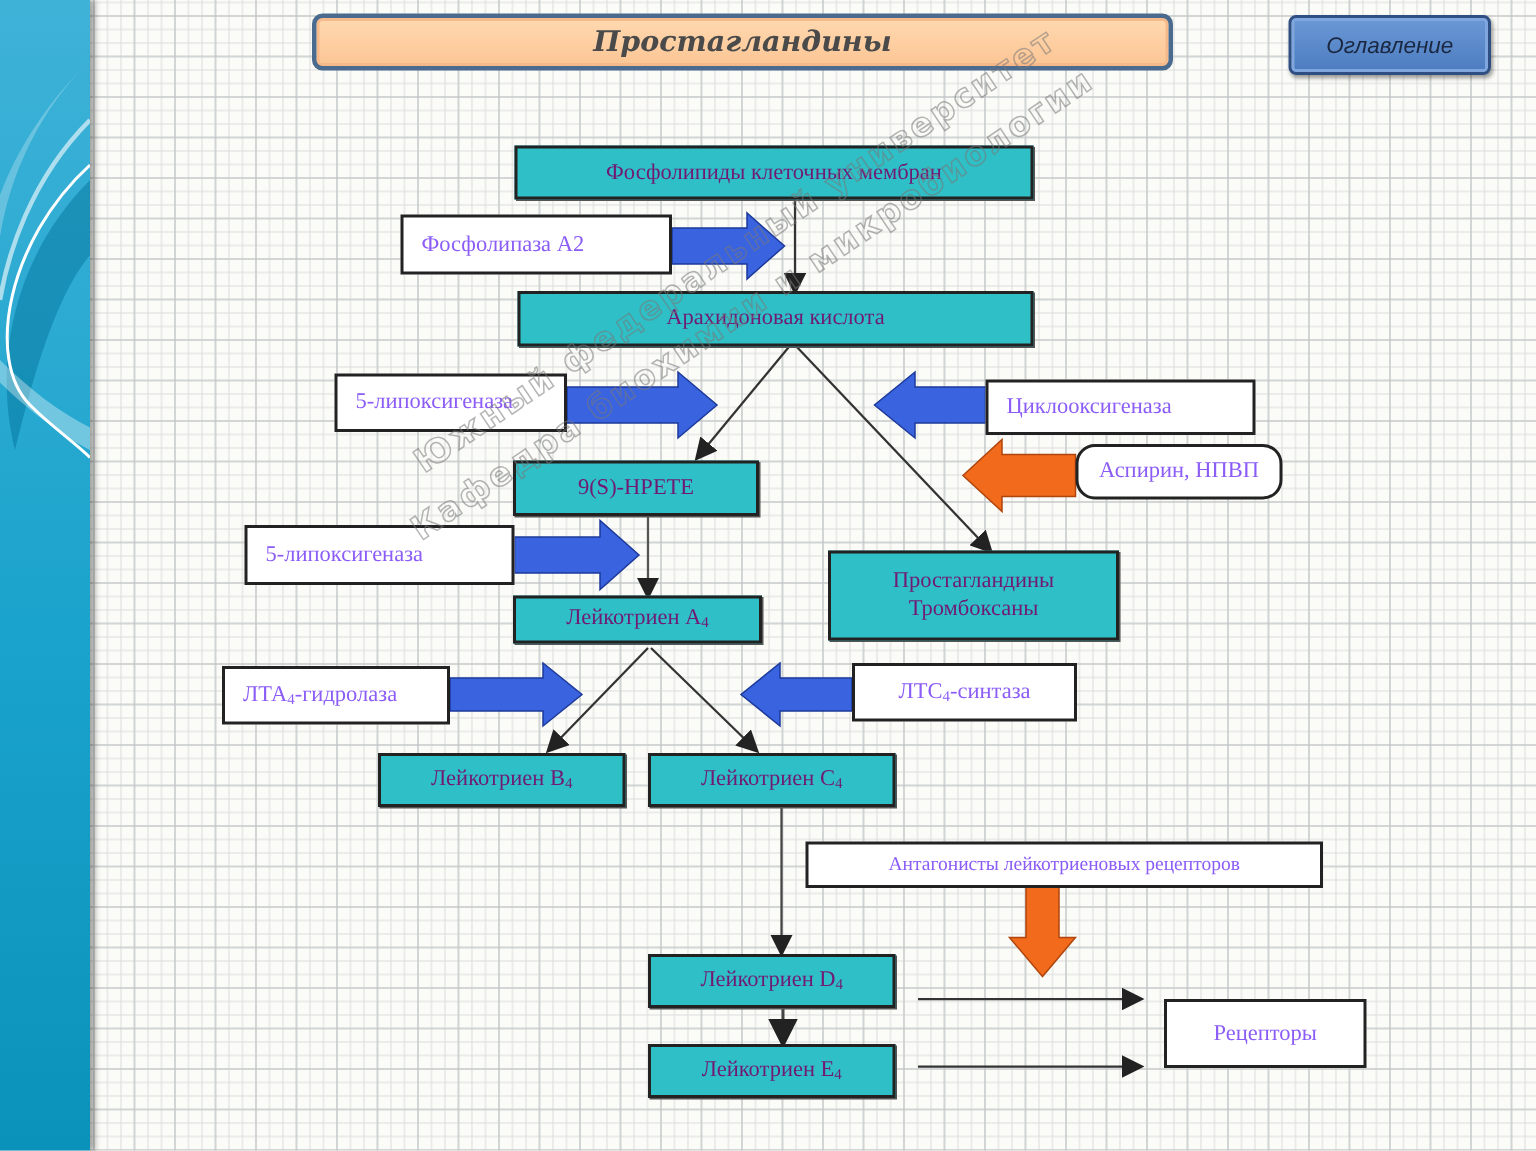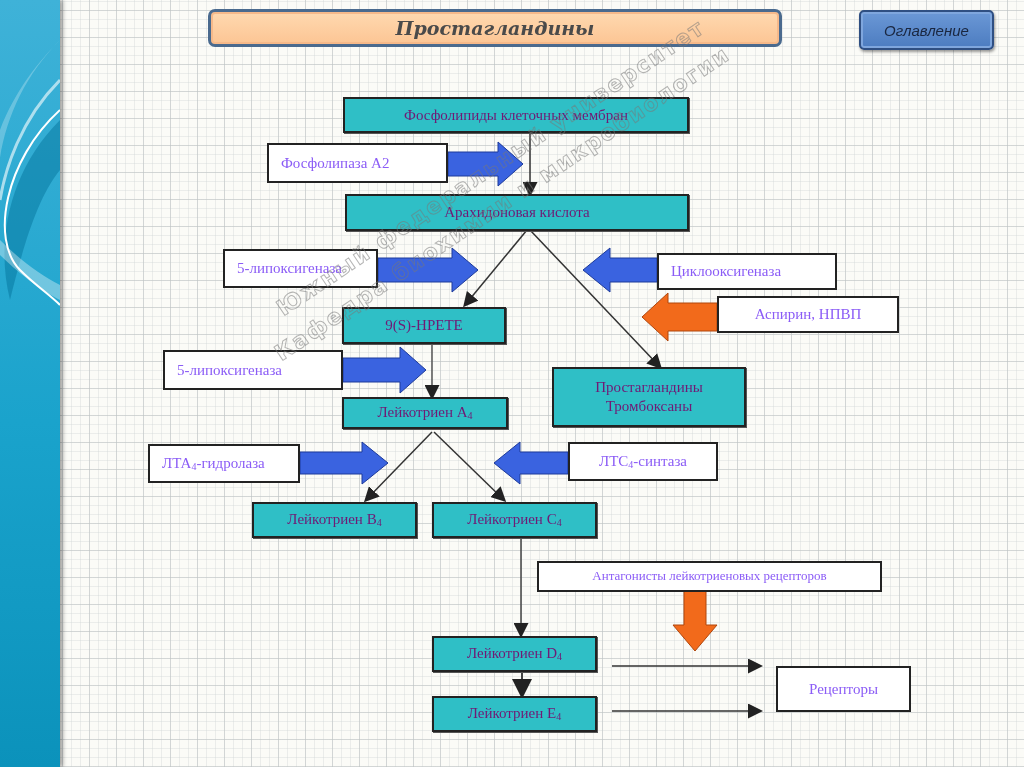--- a/index.html
+++ b/index.html
@@ -143,21 +143,21 @@
 
 <div class="box white" style="left:267px;top:143px;width:181px;height:40px;">
   <span>Фосфолипаза А2</span>
 </div>
 <div class="box white" style="left:223px;top:249px;width:155px;height:39px;">
   <span>5-липоксигеназа</span>
 </div>
 <div class="box white" style="left:657px;top:253px;width:180px;height:37px;">
   <span>Циклооксигеназа</span>
 </div>
-<div class="box white center" style="left:717px;top:296px;width:182px;height:37px;">
+<div class="box white center" style="left:717px;top:296px;width:138px;height:37px;border-radius:13px;">
   <span>Аспирин, НПВП</span>
 </div>
 <div class="box white" style="left:163px;top:350px;width:180px;height:40px;">
   <span>5-липоксигеназа</span>
 </div>
 <div class="box white" style="left:148px;top:444px;width:152px;height:39px;">
   <span><span>ЛТА</span><sub>4</sub><span>-гидролаза</span></span>
 </div>
 <div class="box white center" style="left:568px;top:442px;width:150px;height:39px;">
   <span><span>ЛТС</span><sub>4</sub><span>-синтаза</span></span>

